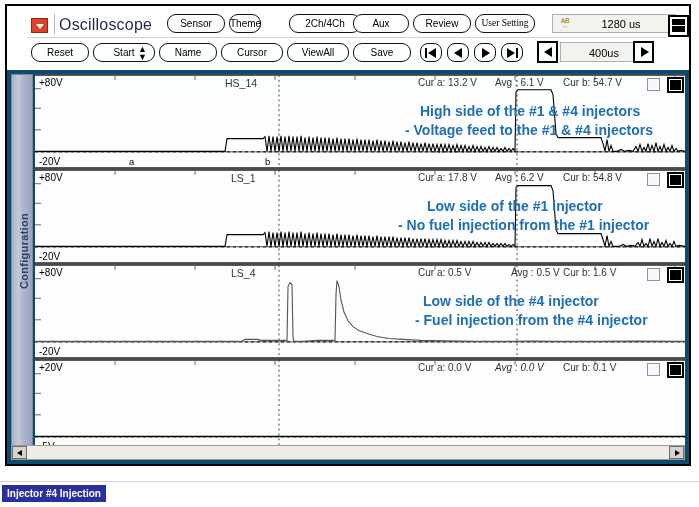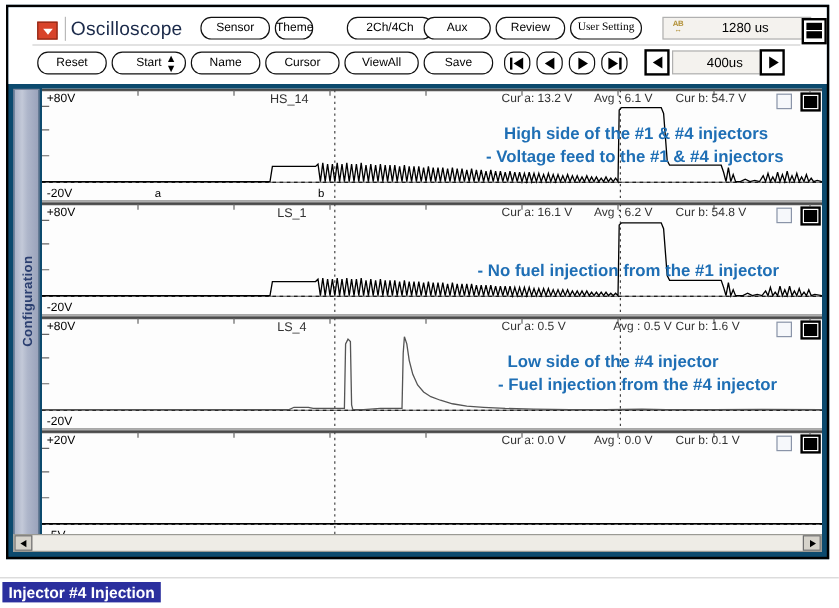--- a/index.html
+++ b/index.html
@@ -130,21 +130,21 @@
     border:1px solid #6f6f6f;background:#d6d3cb;
   }
   .hsbtn i{position:absolute;left:4px;top:3px;}
 
   
   .statusbar{
     position:absolute;left:0;top:485px;width:699px;height:18px;background:#ffffff;
   }
   .statuspill{
     position:absolute;left:2px;top:0px;height:17px;
-    background:#2b2f9e;color:#ffffff;font-size:13px;font-weight:bold;
+    background:#2b2f9e;color:#ffffff;font-size:10px;font-weight:bold;
     line-height:17px;padding:0 5px;white-space:nowrap;
   }
   .statusline{position:absolute;left:0;top:-4px;width:699px;height:1px;background:#d4d4d4;}
 </style>
 </head>
 <body>
 
 <div class="app">
 
   <div class="window">
@@ -324,27 +324,28 @@
             L481,18 L483,16 L516,16 L518,21 L521,61 L523,65 L566,65
             L568,71 L570,78 L572,67 L574,78 L576,73 L578,78
             L584,78 L588,76 L592,78 L596,77 L600,78
             L603,74 L605,78 L607,71 L609,78 L611,75 L613,78 L615,70 L617,78
             L619,73 L621,78 L623,70 L625,78 L627,74 L629,78 L631,72 L633,78
             L635,75 L637,78 L639,73 L641,78 L644,77 L650,78"></path>
         </svg>
         <div class="axtop">+80V</div>
         <div class="axbot">-20V</div>
         <div class="chname" style="left:196px;">LS_1</div>
-        <div class="readout" style="left:383px;">Cur a: 16.1 V</div>
+        <div class="readout" style="left:383px;">Cur a: 17.8 V</div>
         <div class="readout" style="left:460px;">Avg  : 6.2 V</div>
         <div class="readout" style="left:528px;">Cur b: 54.8 V</div>
         <div class="chk" style="left:612px;top:3px;"></div>
         <div class="swatch" style="left:632px;top:2px;">
             <i></i>
           </div>
+        <div class="annot" style="left:392px;top:28px;">Low side of the #1 injector</div>
         <div class="annot" style="left:363px;top:47px;">- No fuel injection from   the #1 injector</div>
       </div>
 
       <div class="panel" style="top:190px;height:95px;">
         <svg class="plot" viewBox="0 0 650 95" preserveAspectRatio="none">
           <rect x="0" y="0" width="650" height="95" fill="#fdfdfd"></rect>
           <g stroke="#555" stroke-width="1">
             <line x1="0" y1="0.5" x2="650" y2="0.5"></line>
             <line x1="0" y1="94.5" x2="650" y2="94.5"></line>
             <line x1="0" y1="78.5" x2="650" y2="78.5"></line>
@@ -416,21 +417,21 @@
               <line x1="0" y1="34" x2="6" y2="34"></line>
             <line x1="0" y1="56" x2="6" y2="56"></line>
           </g>
           <line x1="0" y1="78.5" x2="650" y2="78.5" stroke="#000" stroke-width="1" stroke-dasharray="3,3"></line>
           <line x1="244" y1="0" x2="244" y2="95" stroke="#444" stroke-width="1" stroke-dasharray="2,3"></line>
           <path fill="none" stroke="#000" stroke-width="1.1" d="M0,78 L650,78"></path>
         </svg>
         <div class="axtop">+20V</div>
         <div class="axbot">-5V</div>
         <div class="readout" style="left:383px;">Cur a: 0.0 V</div>
-        <div class="readout" style="left:460px;">Avg  : 0.0 V</div>
+        <div class="readout" style="left:460px;font-style:italic;">Avg  : 0.0 V</div>
         <div class="readout" style="left:528px;">Cur b: 0.1 V</div>
         <div class="chk" style="left:612px;top:3px;"></div>
         <div class="swatch" style="left:632px;top:2px;">
             <i></i>
           </div>
       </div>
 
     </div>
 
     <div class="hscroll">

